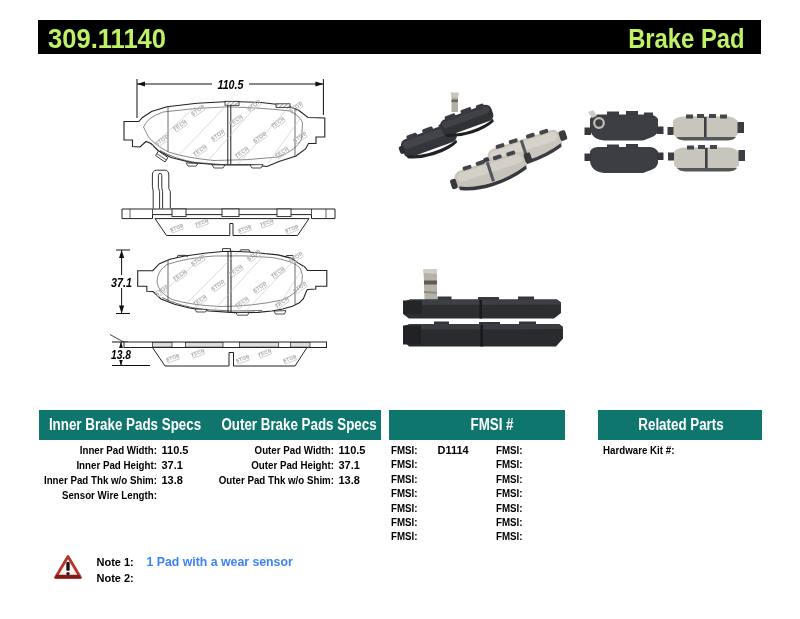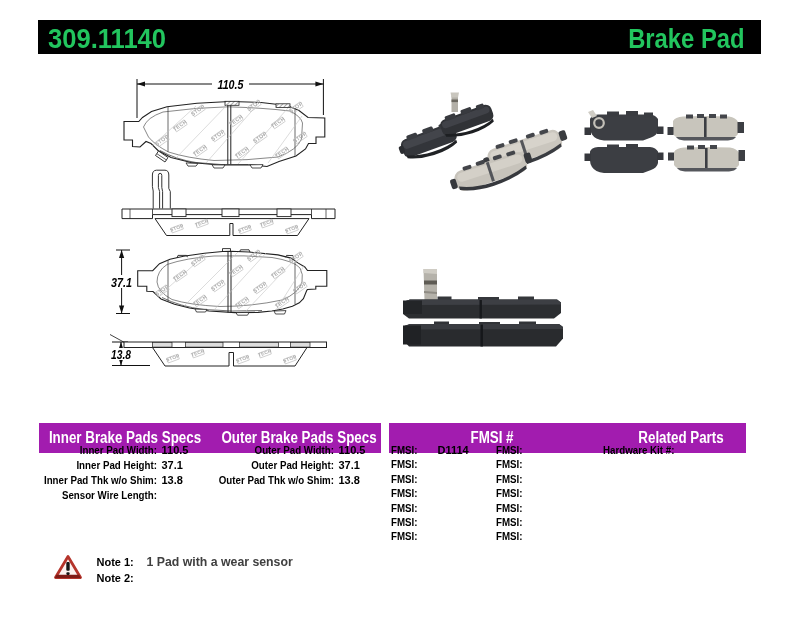--- a/index.html
+++ b/index.html
@@ -1,22 +1,22 @@
 <!DOCTYPE html>
 <html><head>
 <meta charset="utf-8">
 <style>
   html,body{margin:0;padding:0;}
   body{width:800px;height:619px;background:#fff;position:relative;overflow:hidden;
        font-family:"Liberation Sans",sans-serif;}
   .abs{position:absolute;}
-  #topbar{position:absolute;left:38px;top:20px;width:723px;height:34px;background:#000;color:#22c55e;font-weight:bold;font-size:27.5px;}
+  #topbar{position:absolute;left:38px;top:20px;width:723px;height:34px;background:#000;color:#bef264;font-weight:bold;font-size:27.5px;}
   #topbar .l{position:absolute;left:10px;top:2.5px;transform:scaleX(.93);transform-origin:left;}
   #topbar .r{position:absolute;right:16px;top:2.5px;transform:scaleX(.865);transform-origin:right;}
-  .hdr{position:absolute;top:423px;height:30px;background:#a21caf;}
+  .hdr{position:absolute;top:410px;height:30px;background:#0f766e;}
   .hdr span{position:absolute;top:5.6px;color:#fff;font-weight:bold;font-size:16px;white-space:nowrap;}
   .spec{position:absolute;font-size:11px;font-weight:bold;line-height:15px;white-space:nowrap;color:#000;}
   .lbl{transform:scaleX(.885);}
   .num{transform:scaleX(1);transform-origin:left;}
   .r{text-align:right;}
 </style>
 </head>
 <body>
 
   <div id="topbar">
@@ -418,30 +418,30 @@
         <rect x="0" y="-4.0" width="11.7" height="5.0" fill="none" stroke="#c2c2c2" stroke-width=".7"></rect>
         <text x="5.9" y="-0.6" font-size="4.7" font-weight="bold" text-anchor="middle" fill="#ababab" letter-spacing=".3">STOP</text>
       </g>
     </g>
   </svg>
 
   <div class="hdr" style="left:39px;width:342px;">
     <span style="left:85.6px;transform:translateX(-50%) scaleX(.835);">Inner Brake Pads Specs</span>
     <span style="left:260px;transform:translateX(-50%) scaleX(.835);">Outer Brake Pads Specs</span>
   </div>
-  <div class="hdr" style="left:389px;width:176px;padding-left:48px;">
+  <div class="hdr" style="left:389px;width:176px;">
     <span style="left:103px;transform:translateX(-50%) scaleX(.835);">FMSI #</span>
   </div>
-  <div class="hdr" style="left:598px;width:148px;">
+  <div class="hdr" style="left:598px;width:164px;">
     <span style="left:83px;transform:translateX(-50%) scaleX(.835);">Related Parts</span>
   </div>
 
   <div class="spec r lbl" style="left:17px;top:442.7px;width:140px;transform-origin:right;">Inner Pad Width:<br>Inner Pad Height:<br>Inner Pad Thk w/o Shim:<br>Sensor Wire Length:</div>
   <div class="spec num" style="left:161.5px;top:442.7px;">110.5<br>37.1<br>13.8</div>
   <div class="spec r lbl" style="left:194px;top:442.7px;width:140px;transform-origin:right;">Outer Pad Width:<br>Outer Pad Height:<br>Outer Pad Thk w/o Shim:</div>
   <div class="spec num" style="left:338.5px;top:442.7px;">110.5<br>37.1<br>13.8</div>
   <div class="spec lbl" style="left:391px;top:442.9px;line-height:14.4px;transform-origin:left;">FMSI:<br>FMSI:<br>FMSI:<br>FMSI:<br>FMSI:<br>FMSI:<br>FMSI:</div>
   <div class="spec num" style="left:422.5px;top:442.9px;line-height:14.4px;margin-left:15px;">D1114</div>
   <div class="spec lbl" style="left:496px;top:442.9px;line-height:14.4px;transform-origin:left;">FMSI:<br>FMSI:<br>FMSI:<br>FMSI:<br>FMSI:<br>FMSI:<br>FMSI:</div>
   <div class="spec lbl" style="left:603px;top:442.9px;line-height:14.4px;transform-origin:left;">Hardware Kit #:</div>
 
   <div class="spec" style="left:96.5px;top:553.6px;font-size:11px;line-height:16.5px;">Note 1:<br>Note 2:</div>
-  <div class="spec" style="left:146.5px;top:554.6px;font-size:12.3px;color:#404040;">1 Pad with a wear sensor</div>
+  <div class="spec" style="left:146.5px;top:554.6px;font-size:12.3px;color:#3b82f6;">1 Pad with a wear sensor</div>
 
 </body></html>

